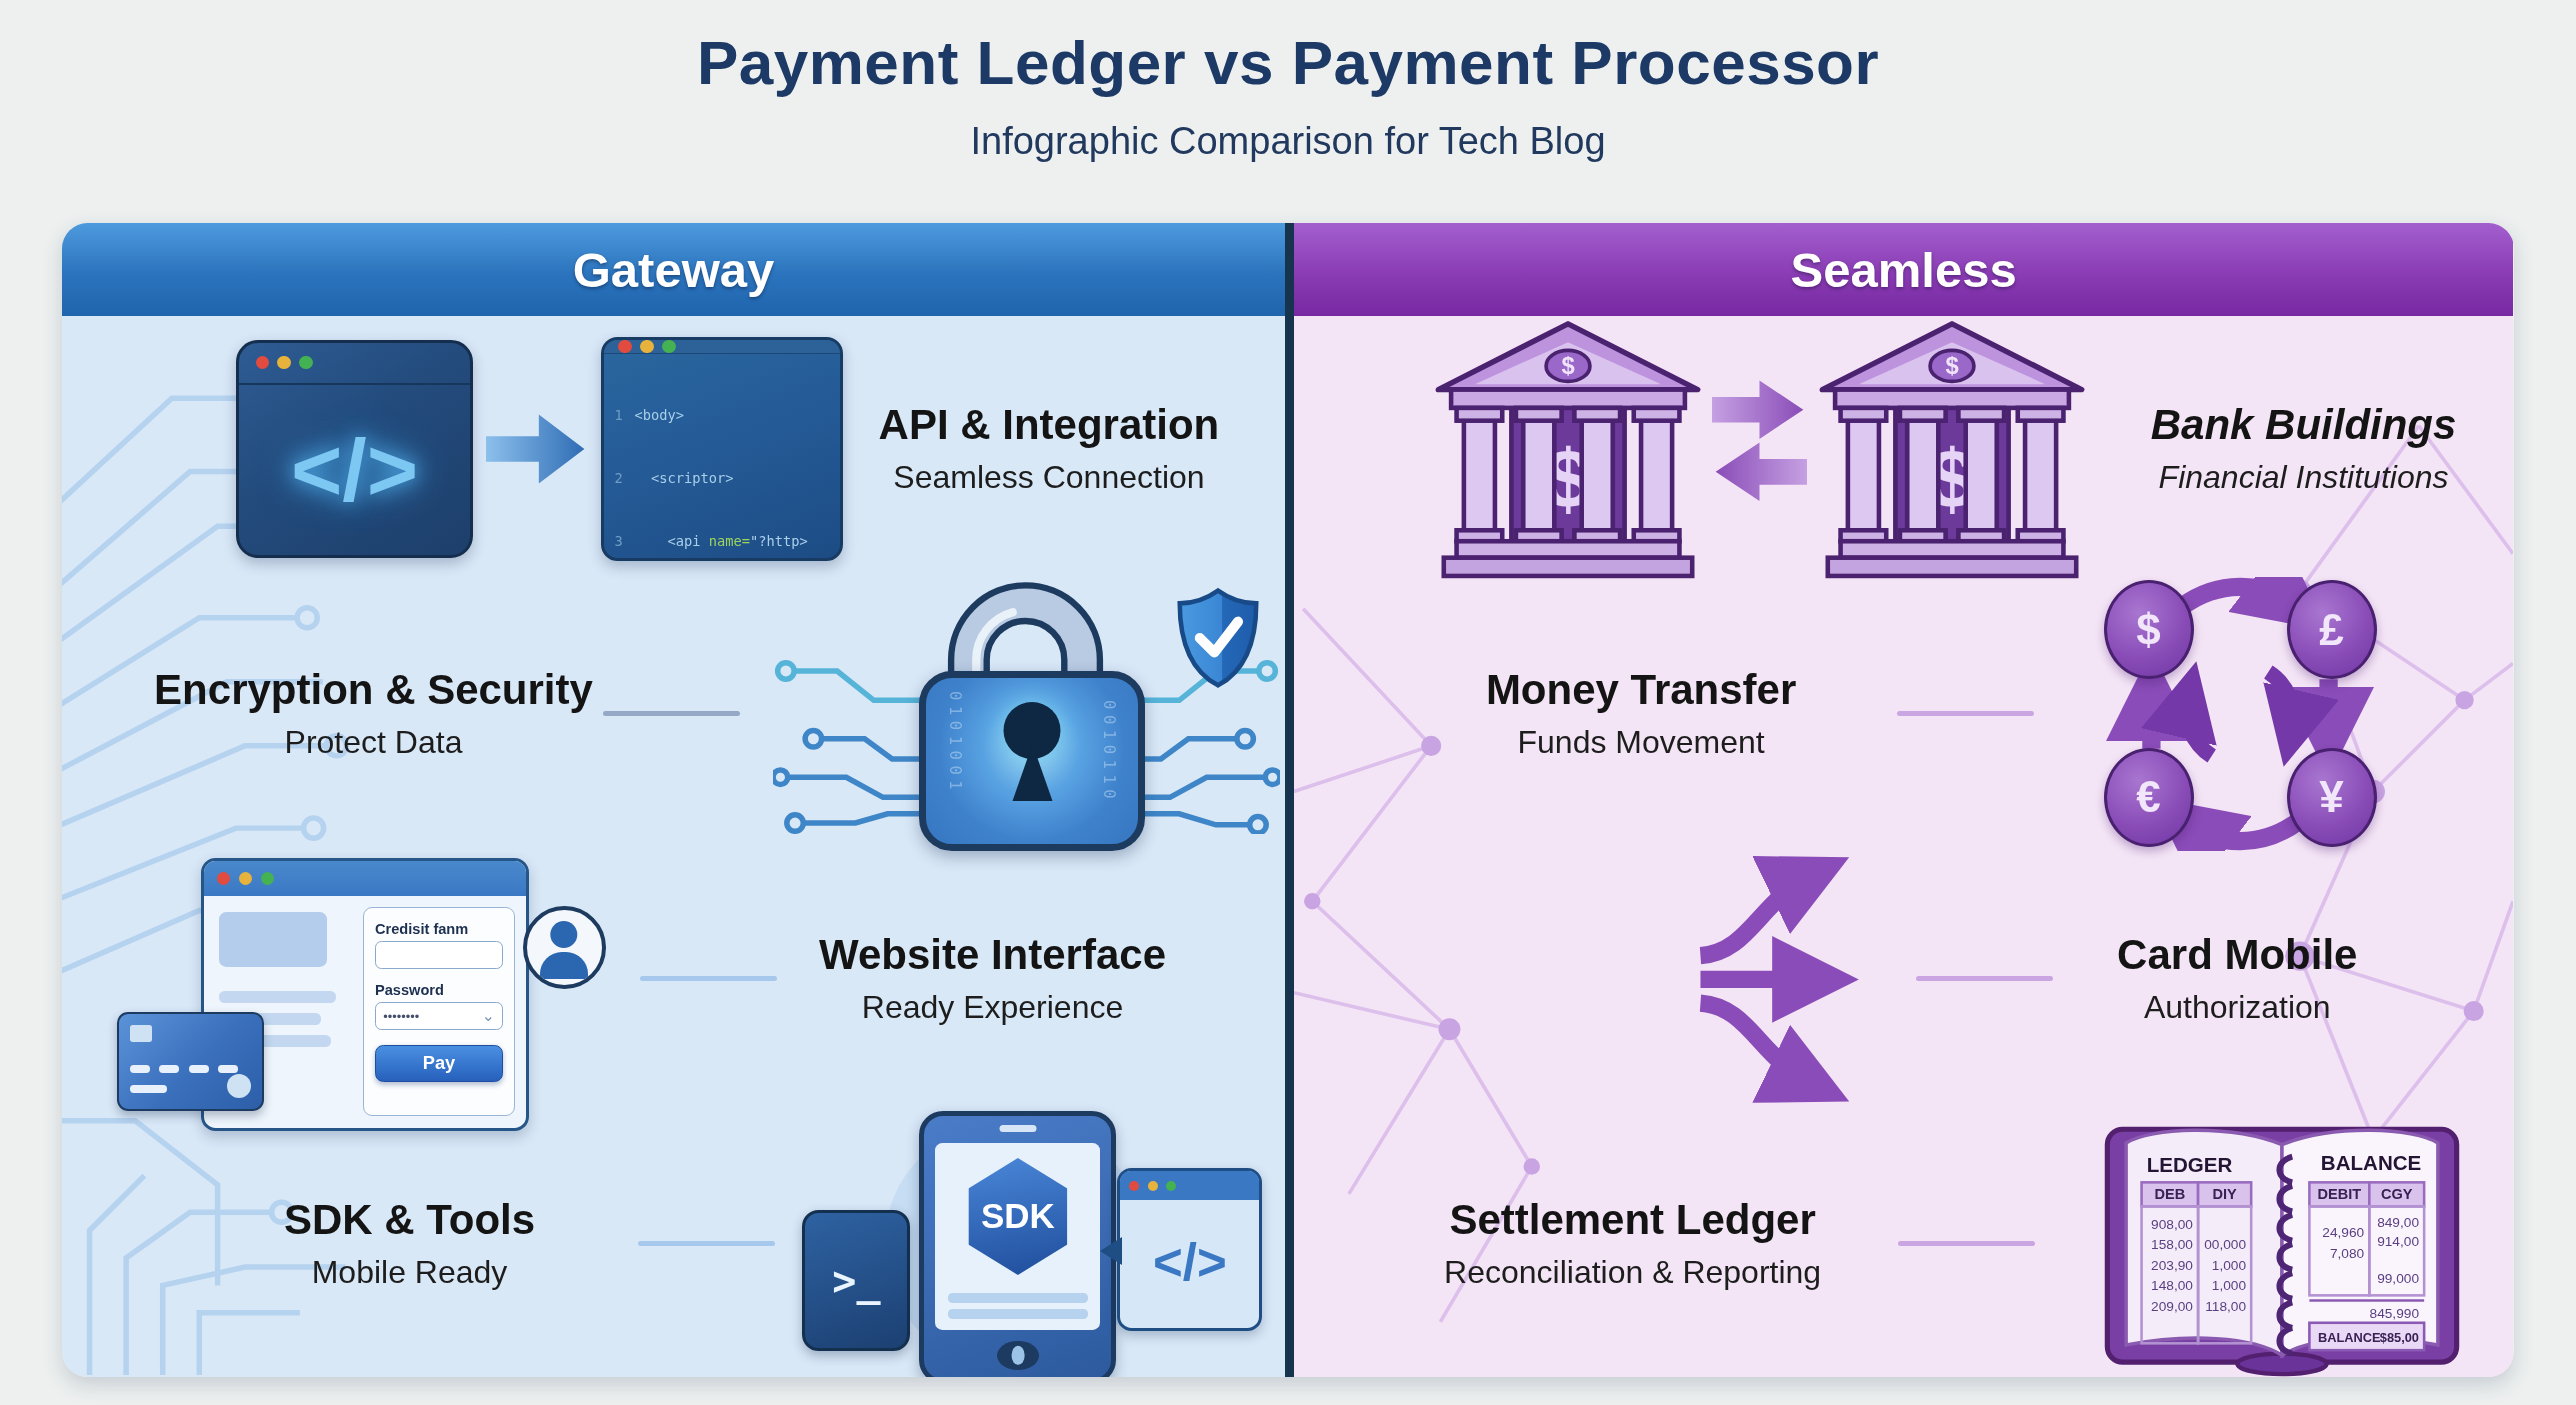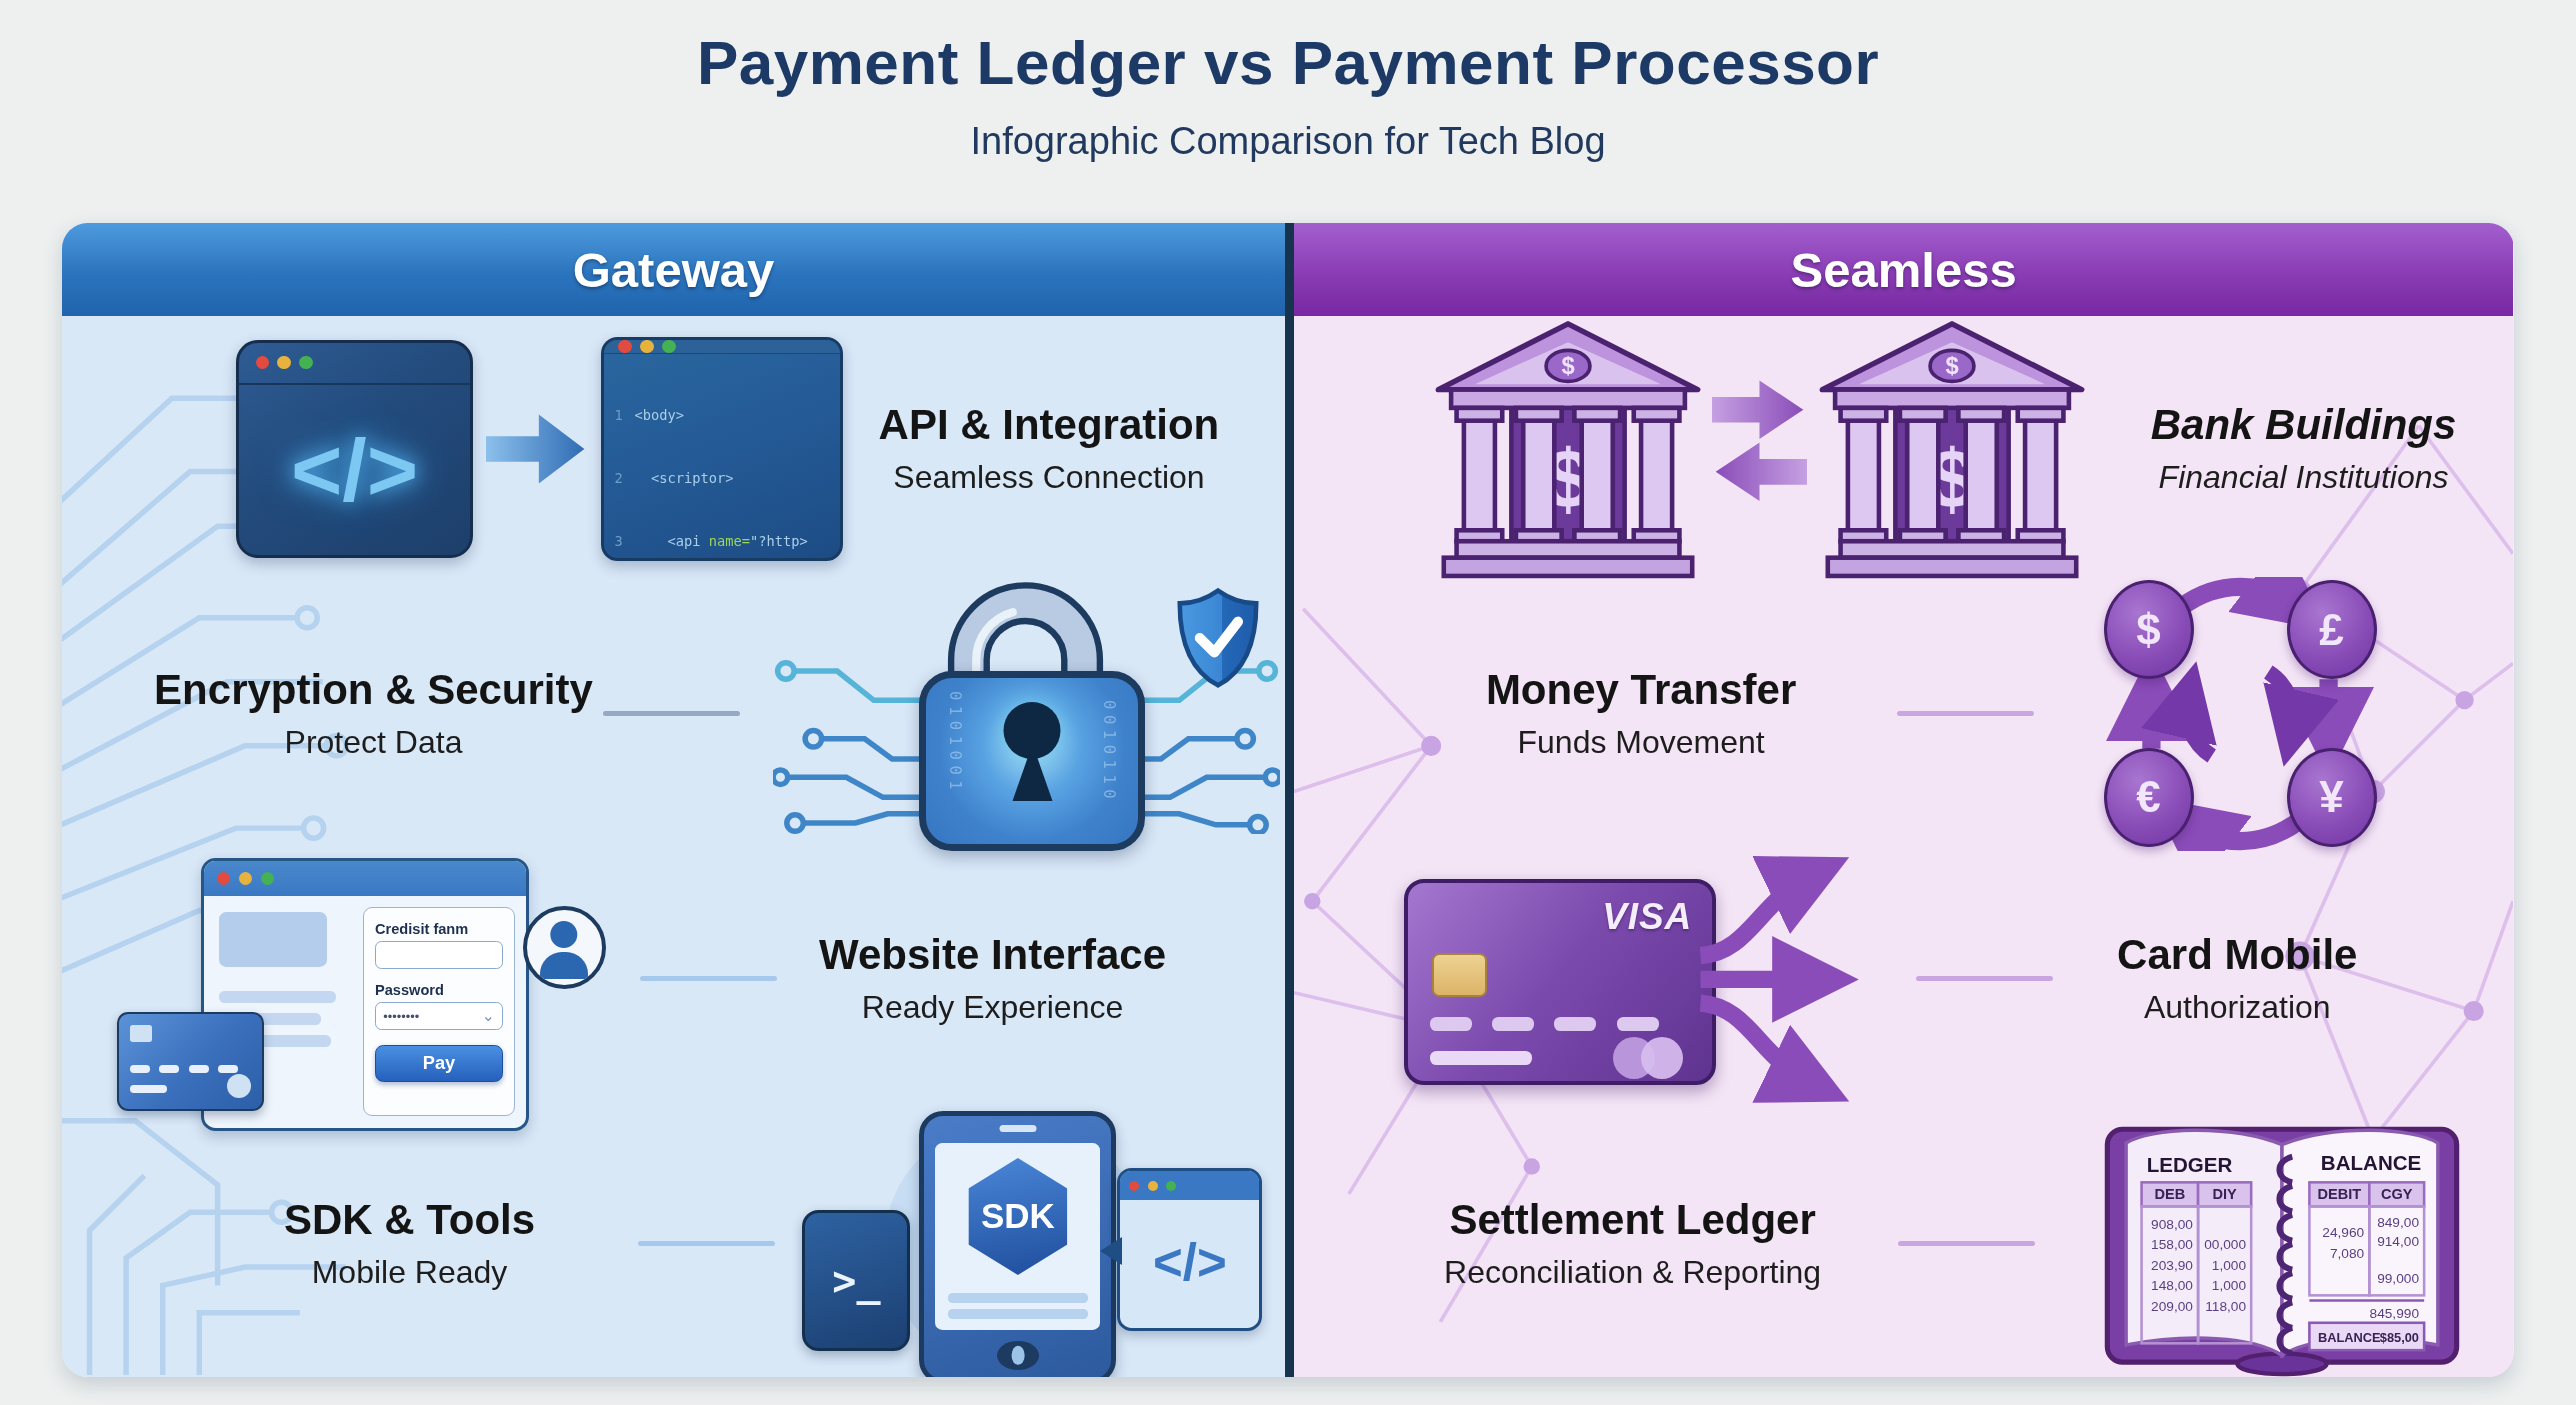--- a/index.html
+++ b/index.html
@@ -507,31 +507,20 @@
             </svg>
             <div class="coin c1">$</div>
             <div class="coin c2">£</div>
             <div class="coin c3">€</div>
             <div class="coin c4">¥</div>
           </div>
         </div>
 
         <div class="row">
           <div class="card-cluster">
-            <div class="visa">
-              <div class="brand">VISA</div>
-              <div class="chip"></div>
-              <div class="d" style="left:22px"></div>
-              <div class="d" style="left:84px"></div>
-              <div class="d" style="left:146px"></div>
-              <div class="d" style="left:209px"></div>
-              <div class="stripe"></div>
-              <div class="o1"></div>
-              <div class="o2"></div>
-            </div>
             <svg style="position:absolute;left:291px;top:0;width:166px;height:265px" viewBox="0 0 182 290">
               <defs>
                   <marker id="ch" markerWidth="5" markerHeight="5" refX="2.6" refY="2.5" orient="auto">
                 <polygon points="0,0 5,2.5 0,5" fill="#8a4cb8"></polygon>
                   </marker>
                 </defs>
               <g stroke="#8a4cb8" stroke-width="19" fill="none">
                 <path d="M6,120 C60,116 70,60 128,32" marker-end="url(#ch)"></path>
                 <path d="M6,146 L134,146" marker-end="url(#ch)"></path>
                 <path d="M6,172 C60,176 70,232 128,260" marker-end="url(#ch)"></path>

